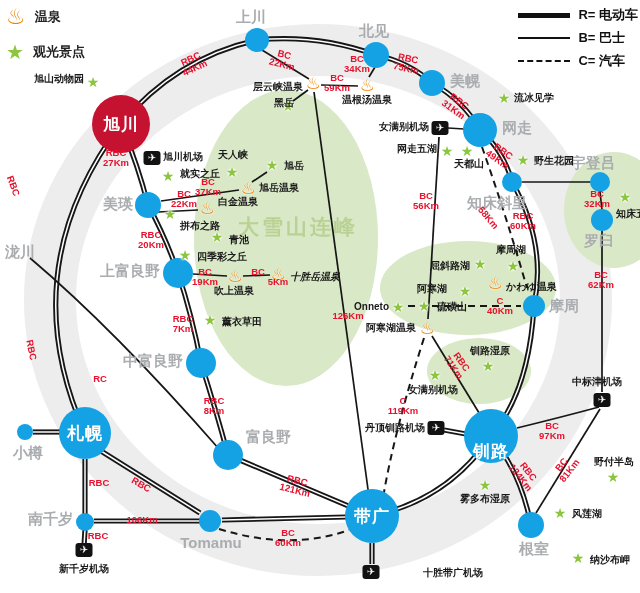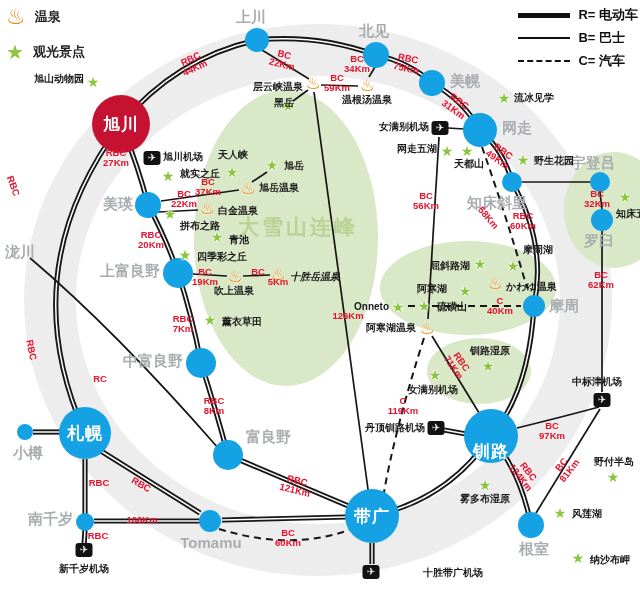--- a/index.html
+++ b/index.html
@@ -175,21 +175,21 @@
       <div class="abs poi-label a-end" style="left: 425px; top: 428px;">丹顶钏路机场</div>
       <div class="abs airport a-mid" style="left: 602px; top: 400px;">✈</div>
       <div class="abs poi-label a-mid" style="left: 597px; top: 382px;">中标津机场</div>
       <div class="abs onsen a-mid" style="left: 313px; top: 83px;">♨</div>
       <div class="abs poi-label a-end" style="left: 303px; top: 87px;">层云峡温泉</div>
       <div class="abs onsen a-mid" style="left: 367px; top: 85px;">♨</div>
       <div class="abs poi-label a-mid" style="left: 367px; top: 100px;">温根汤温泉</div>
       <div class="abs onsen a-mid" style="left: 248px; top: 188px;">♨</div>
       <div class="abs poi-label a-start" style="left: 259px; top: 188px;">旭岳温泉</div>
       <div class="abs onsen a-mid" style="left: 207px; top: 208px;">♨</div>
-      <div class="abs poi-label a-start" style="left: 218px; top: 211px;">白金温泉</div>
+      <div class="abs poi-label a-start" style="left: 218px; top: 202px;">白金温泉</div>
       <div class="abs onsen a-mid" style="left: 235px; top: 276px;">♨</div>
       <div class="abs poi-label a-mid" style="left: 234px; top: 291px;">吹上温泉</div>
       <div class="abs onsen a-mid" style="left: 278px; top: 274px;">♨</div>
       <div class="abs poi-label a-start" style="left: 290px; top: 277px; font-style: italic;">十胜岳温泉</div>
       <div class="abs onsen a-mid" style="left: 495px; top: 283px;">♨</div>
       <div class="abs poi-label a-start" style="left: 506px; top: 287px;">かわゆ温泉</div>
       <div class="abs onsen a-mid" style="left: 427px; top: 328px;">♨</div>
       <div class="abs poi-label a-end" style="left: 416px; top: 328px;">阿寒湖温泉</div>
       <div class="abs star a-mid" style="left: 93px; top: 82px;">★</div>
       <div class="abs poi-label a-end" style="left: 84px; top: 79px;">旭山动物园</div>
@@ -199,21 +199,21 @@
       <div class="abs poi-label a-start" style="left: 514px; top: 98px;">流冰见学</div>
       <div class="abs star a-mid" style="left: 447px; top: 151px;">★</div>
       <div class="abs poi-label a-end" style="left: 437px; top: 149px;">网走五湖</div>
       <div class="abs star a-mid" style="left: 467px; top: 151px;">★</div>
       <div class="abs poi-label a-mid" style="left: 469px; top: 164px;">天都山</div>
       <div class="abs star a-mid" style="left: 523px; top: 160px;">★</div>
       <div class="abs poi-label a-start" style="left: 534px; top: 161px;">野生花园</div>
       <div class="abs star a-mid" style="left: 625px; top: 197px;">★</div>
       <div class="abs poi-label a-start" style="left: 616px; top: 214px;">知床五湖</div>
       <div class="abs star a-mid" style="left: 513px; top: 266px;">★</div>
-      <div class="abs poi-label a-mid" style="left: 511px; top: 250px; margin-left: 27px;">摩周湖</div>
+      <div class="abs poi-label a-mid" style="left: 511px; top: 250px;">摩周湖</div>
       <div class="abs star a-mid" style="left: 480px; top: 264px;">★</div>
       <div class="abs poi-label a-end" style="left: 470px; top: 266px;">屈斜路湖</div>
       <div class="abs star a-mid" style="left: 465px; top: 291px;">★</div>
       <div class="abs poi-label a-end" style="left: 447px; top: 289px;">阿寒湖</div>
       <div class="abs star a-mid" style="left: 424px; top: 306px;">★</div>
       <div class="abs poi-label a-start" style="left: 437px; top: 307px;">硫磺山</div>
       <div class="abs star a-mid" style="left: 398px; top: 307px;">★</div>
       <div class="abs poi-label a-end" style="left: 389px; top: 306px;">Onneto</div>
       <div class="abs star a-mid" style="left: 488px; top: 366px;">★</div>
       <div class="abs poi-label a-mid" style="left: 490px; top: 351px;">钏路湿原</div>

